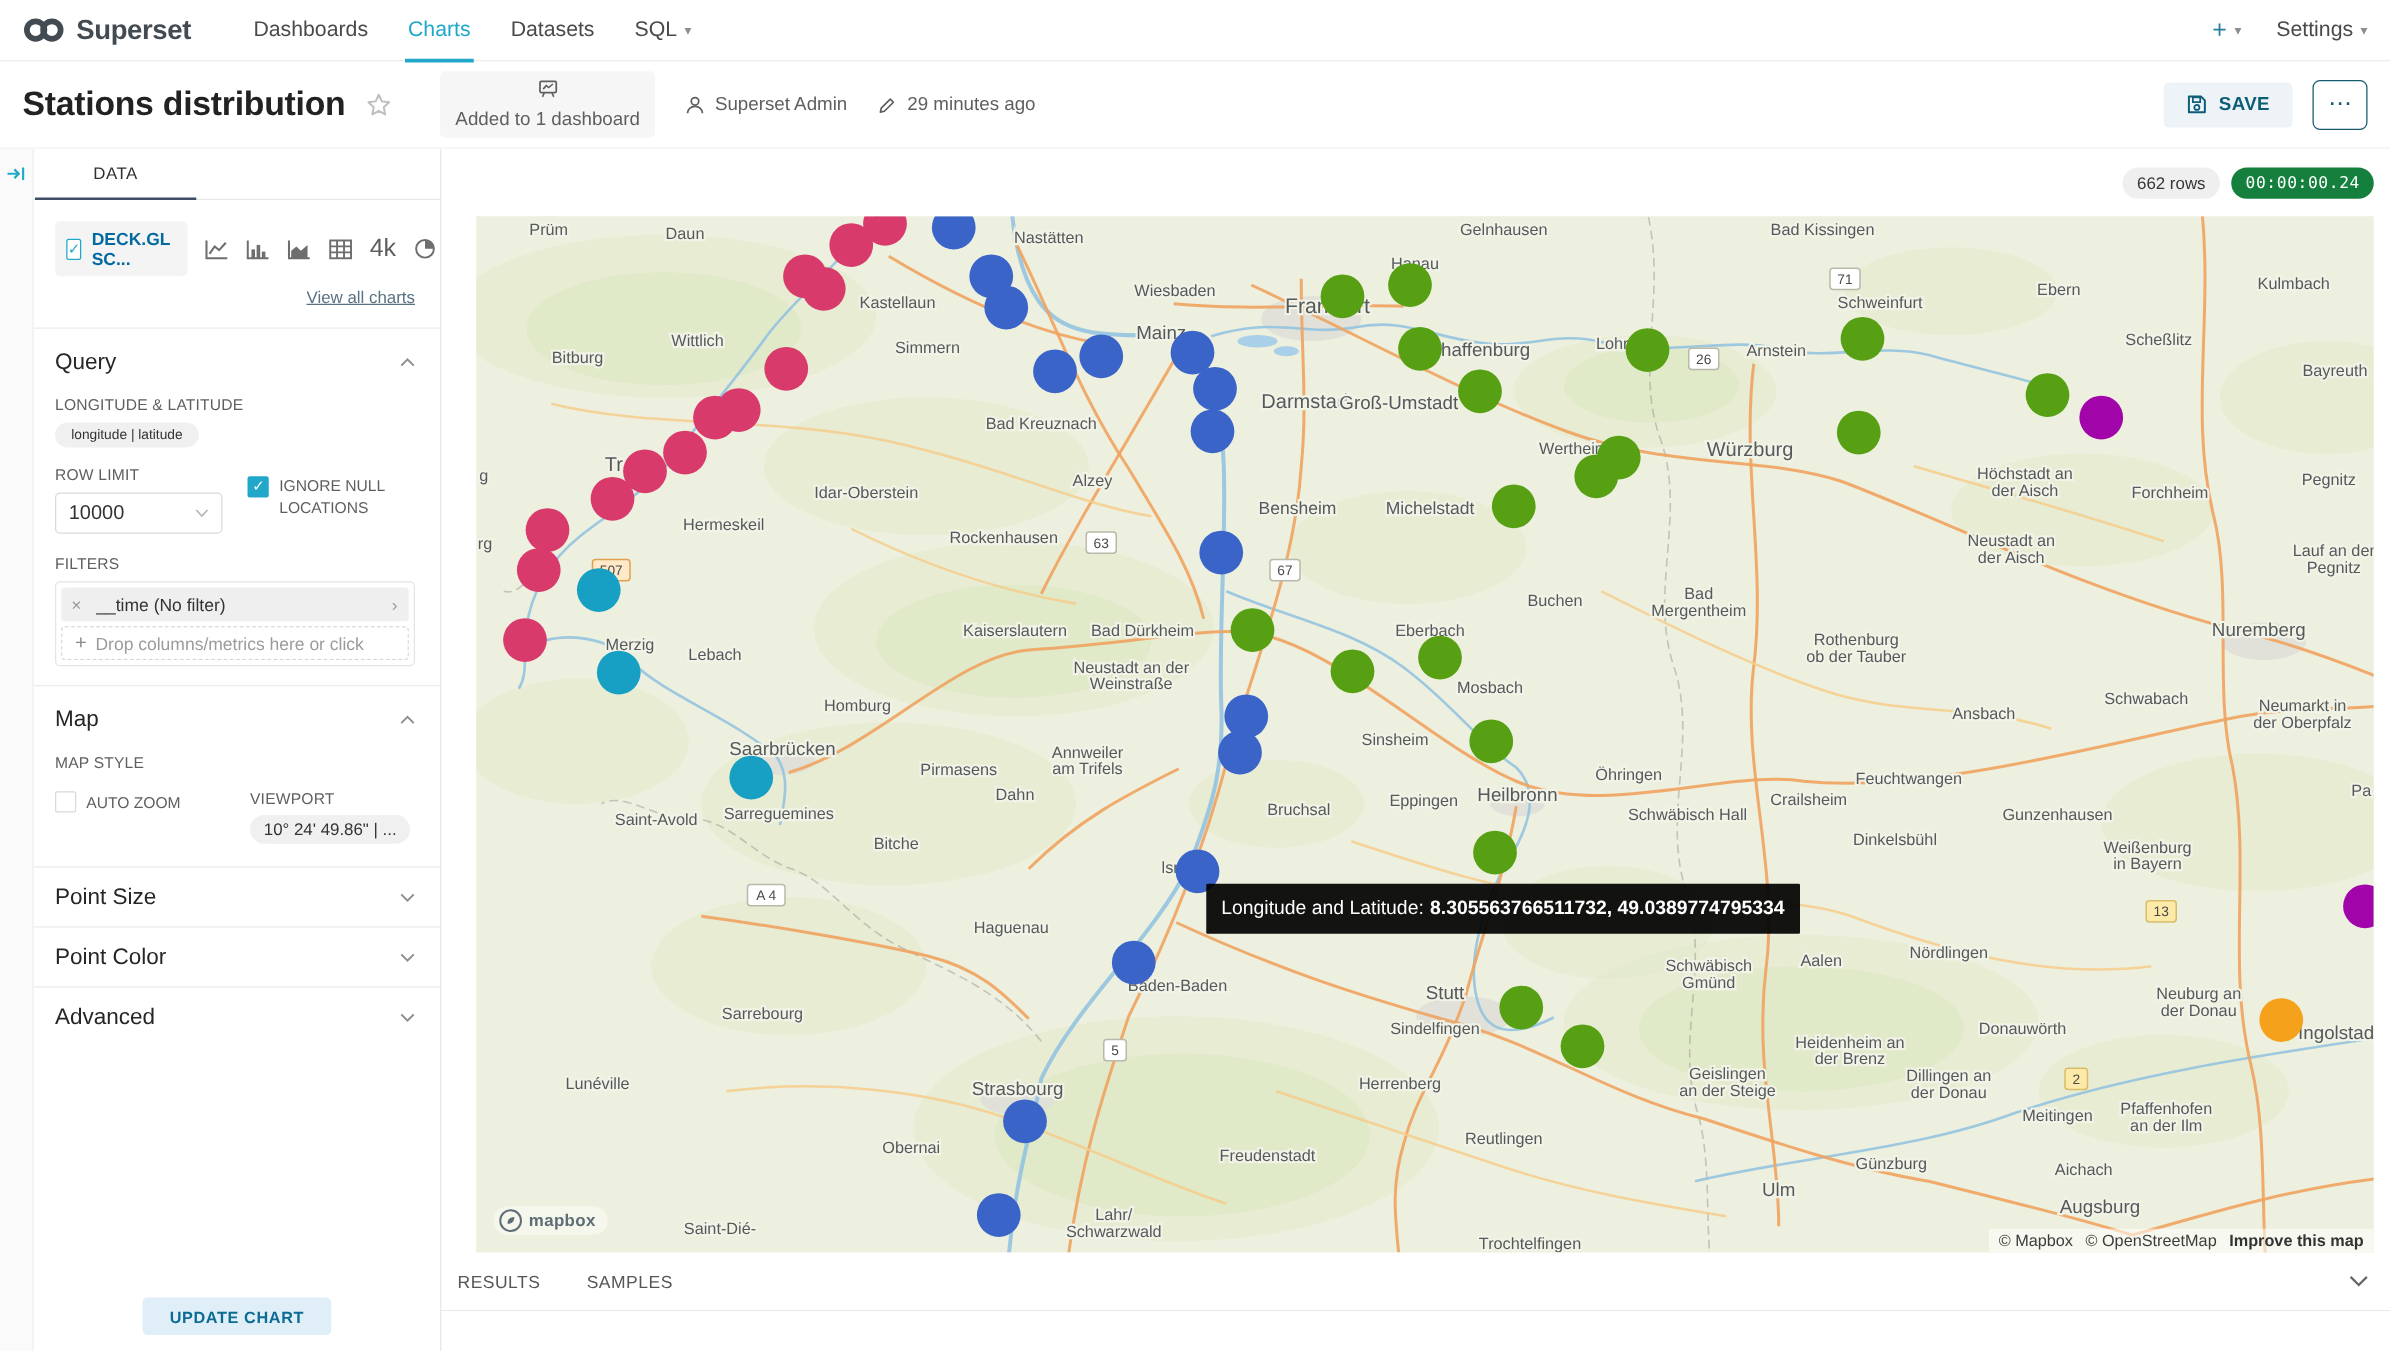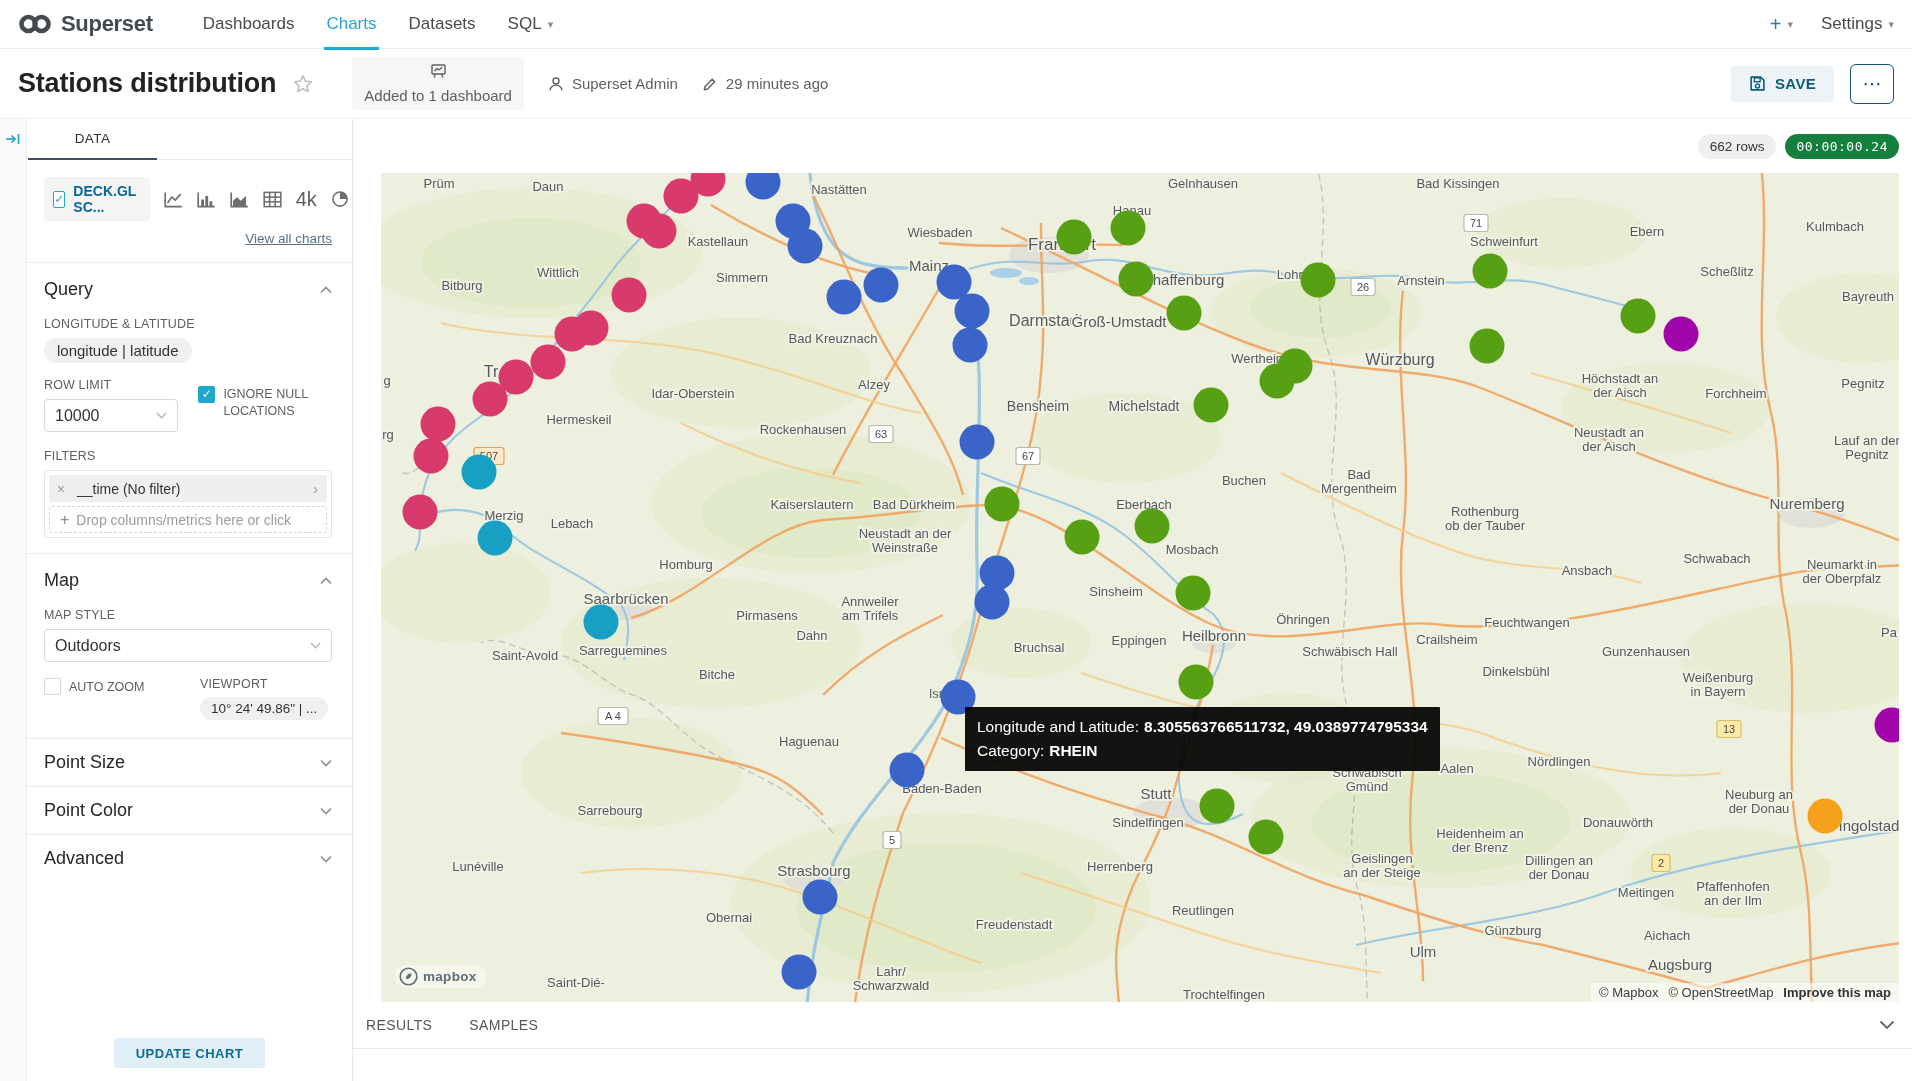--- a/index.html
+++ b/index.html
@@ -57,21 +57,21 @@
   .viz-icon { display:flex; color:#6e6e6e; cursor:pointer; }
   .viz-4k { font-size:20px; color:#5e5e5e; cursor:pointer; }
   .view-all { text-align:right; margin:8px 20px 0; }
   .view-all a { font-size:13.5px; color:#597181; text-decoration:underline; cursor:pointer; }
   .cp-divider { border:none; border-top:1px solid #ececec; margin-top:15px; }
   .cp-section { padding:16px 20px 0 17px; }
   .cp-heading { display:flex; align-items:center; justify-content:space-between;
     font-size:18px; color:#262626; margin-bottom:17px; cursor:pointer; }
   .cp-label { font-size:12.5px; color:#606060; margin-bottom:7px; letter-spacing:.15px; }
   .lonlat-pill { display:inline-block; background:#f0f0f0; border-radius:14px;
-    padding:4px 13px; font-size:15px; color:#333; margin-bottom:15px; cursor:pointer; }
+    padding:4px 13px; font-size:11px; color:#333; margin-bottom:15px; cursor:pointer; }
   .two-col { display:flex; align-items:flex-start; }
   .col-left { width:156px; }
   .select { border:1px solid #d9d9d9; border-radius:4px; height:33px; display:flex;
     align-items:center; justify-content:space-between; padding:0 10px; font-size:16px;
     color:#333; cursor:pointer; background:#fff; }
   .select.small { width:134px; }
   .chk-group { display:flex; gap:8px; font-size:12.5px; color:#5f5f5f; line-height:17px;
     cursor:pointer; }
   .chk { width:17px; height:17px; border-radius:2px; flex:none; display:flex;
     align-items:center; justify-content:center; }
@@ -314,26 +314,20 @@
     </div>
 
     <div class="cp-section">
       <div class="cp-heading">
         <span>Map</span>
         <svg class="icon" width="12" height="8" viewBox="0 0 12 8">
           <polyline points="1,6.5 6,1.5 11,6.5" fill="none" stroke="#8e8e8e" stroke-width="1.6"></polyline>
         </svg>
       </div>
       <div class="cp-label">MAP STYLE</div>
-      <div class="select">
-        <span>Outdoors</span>
-        <svg class="icon" width="11" height="7" viewBox="0 0 11 7">
-          <polyline points="1,1 5.5,5.8 10,1" fill="none" stroke="#b5b5b5" stroke-width="1.4"></polyline>
-        </svg>
-      </div>
       <div class="two-col" style="margin-top:15px;">
         <div class="col-left chk-group" style="display:flex;align-items:center;">
           <span class="chk empty"></span>
           <span style="margin-top:2px;">AUTO ZOOM</span>
         </div>
         <div>
           <div class="cp-label" style="margin-bottom:0;">VIEWPORT</div>
           <span class="viewport-pill">10° 24' 49.86" | ...</span>
         </div>
       </div>
@@ -626,23 +620,20 @@
           <circle cx="885" cy="664" r="17.5" fill="#57a013"></circle>
           <circle cx="1300" cy="161" r="17.5" fill="#a104a8"></circle>
           <circle cx="1511" cy="552" r="17.5" fill="#a104a8"></circle>
           <circle cx="1444" cy="643" r="17.5" fill="#f6a11c"></circle>
         </svg>
 
       <div class="map-tooltip">
         <div>
           <span>Longitude and Latitude:</span><b>8.305563766511732, 49.0389774795334</b>
         </div>
-        <div>
-          <span>Category:</span><b>RHEIN</b>
-        </div>
       </div>
 
       <div class="mapbox-logo">
         <svg class="icon" width="19" height="19" viewBox="0 0 19 19">
           <circle cx="9.5" cy="9.5" r="8.3" fill="none" stroke="#5f6d75" stroke-width="1.6"></circle>
           <path d="M7,12 C7,8.5 9,6.5 12.5,6.5 C12.5,10 10.5,12 7,12 z" fill="#5f6d75"></path>
         </svg>
         <span>mapbox</span>
       </div>
       <div class="map-attrib">

